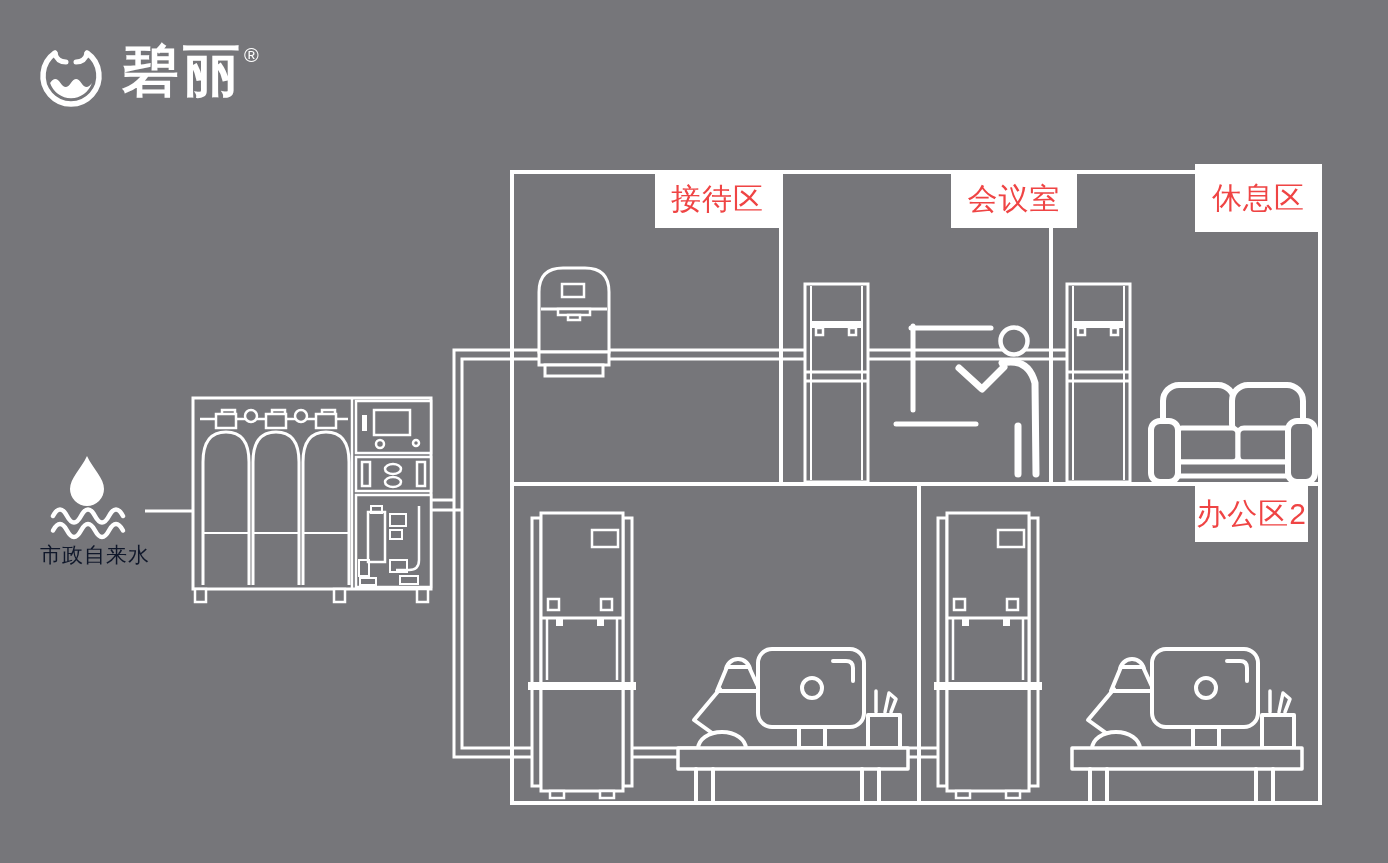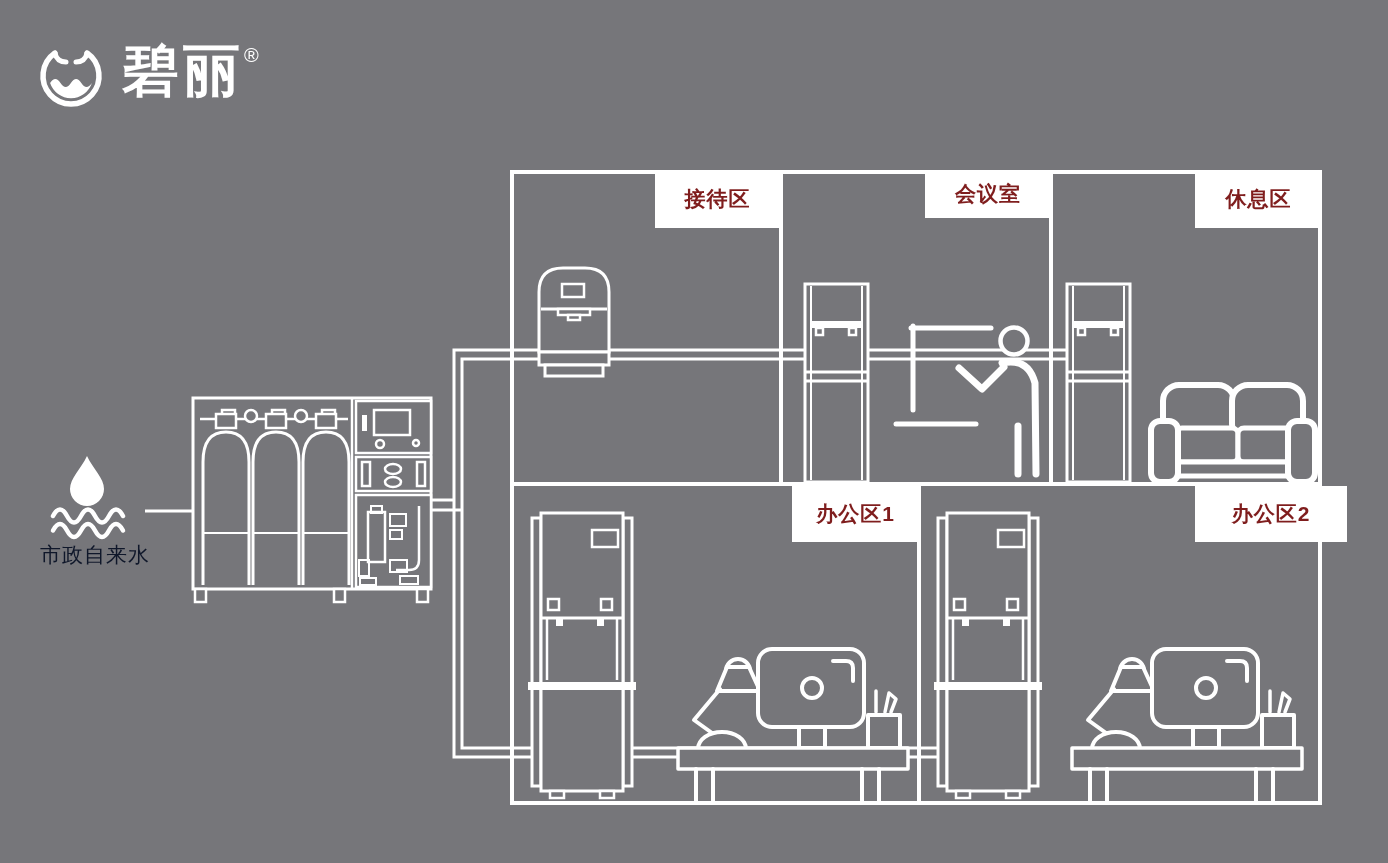--- a/index.html
+++ b/index.html
@@ -1,21 +1,21 @@
 <!DOCTYPE html>
 <html><head>
 <meta charset="utf-8">
 <style>
   html,body{margin:0;padding:0;background:#76767a;}
   .stage{position:relative;width:1388px;height:863px;background:#76767a;overflow:hidden;
          font-family:"Liberation Sans",sans-serif;}
   .stage svg{position:absolute;left:0;top:0;}
-  .zone-label{position:absolute;background:#ffffff;color:#7f1d1d;
+  .zone-label{position:absolute;background:#ffffff;color:#ef4444;
               display:flex;align-items:center;justify-content:center;
-              font-size:21px;letter-spacing:1px;font-weight:bold;}
+              font-size:30px;letter-spacing:1px;}
   .logo-text{position:absolute;left:122px;top:42px;color:#ffffff;font-weight:bold;
              font-size:57px;letter-spacing:4px;line-height:1;}
   .logo-text sup{font-size:20px;font-weight:normal;vertical-align:28px;letter-spacing:0;}
   .source-label{position:absolute;left:40px;top:541px;color:#0f172a;font-size:21px;
                 letter-spacing:1px;}
 </style>
 </head>
 <body>
 
 <div class="stage">
@@ -193,18 +193,17 @@
 
   <use href="#desk-scene"></use>
   <use href="#desk-scene" x="394"></use>
 </svg>
 
 <div class="logo-text"><span>碧丽</span><sup>®</sup></div>
 
 <div class="source-label">市政自来水</div>
 
 <div class="zone-label" style="left:655px;top:170px;width:125px;height:58px;">接待区</div>
-<div class="zone-label" style="left:925px;top:170px;width:126px;height:48px;">会议室</div>
-<div class="zone-label" style="left:1195px;top:170px;width:127px;height:58px;">休息区</div>
-<div class="zone-label" style="left:792px;top:486px;width:127px;height:56px;">办公区1</div>
-<div class="zone-label" style="left:1195px;top:486px;width:152px;height:56px;">办公区2</div>
+<div class="zone-label" style="left:951px;top:170px;width:126px;height:58px;">会议室</div>
+<div class="zone-label" style="left:1195px;top:164px;width:127px;height:68px;">休息区</div>
+<div class="zone-label" style="left:1195px;top:486px;width:113px;height:56px;">办公区2</div>
 
 </div>
 
 </body></html>

